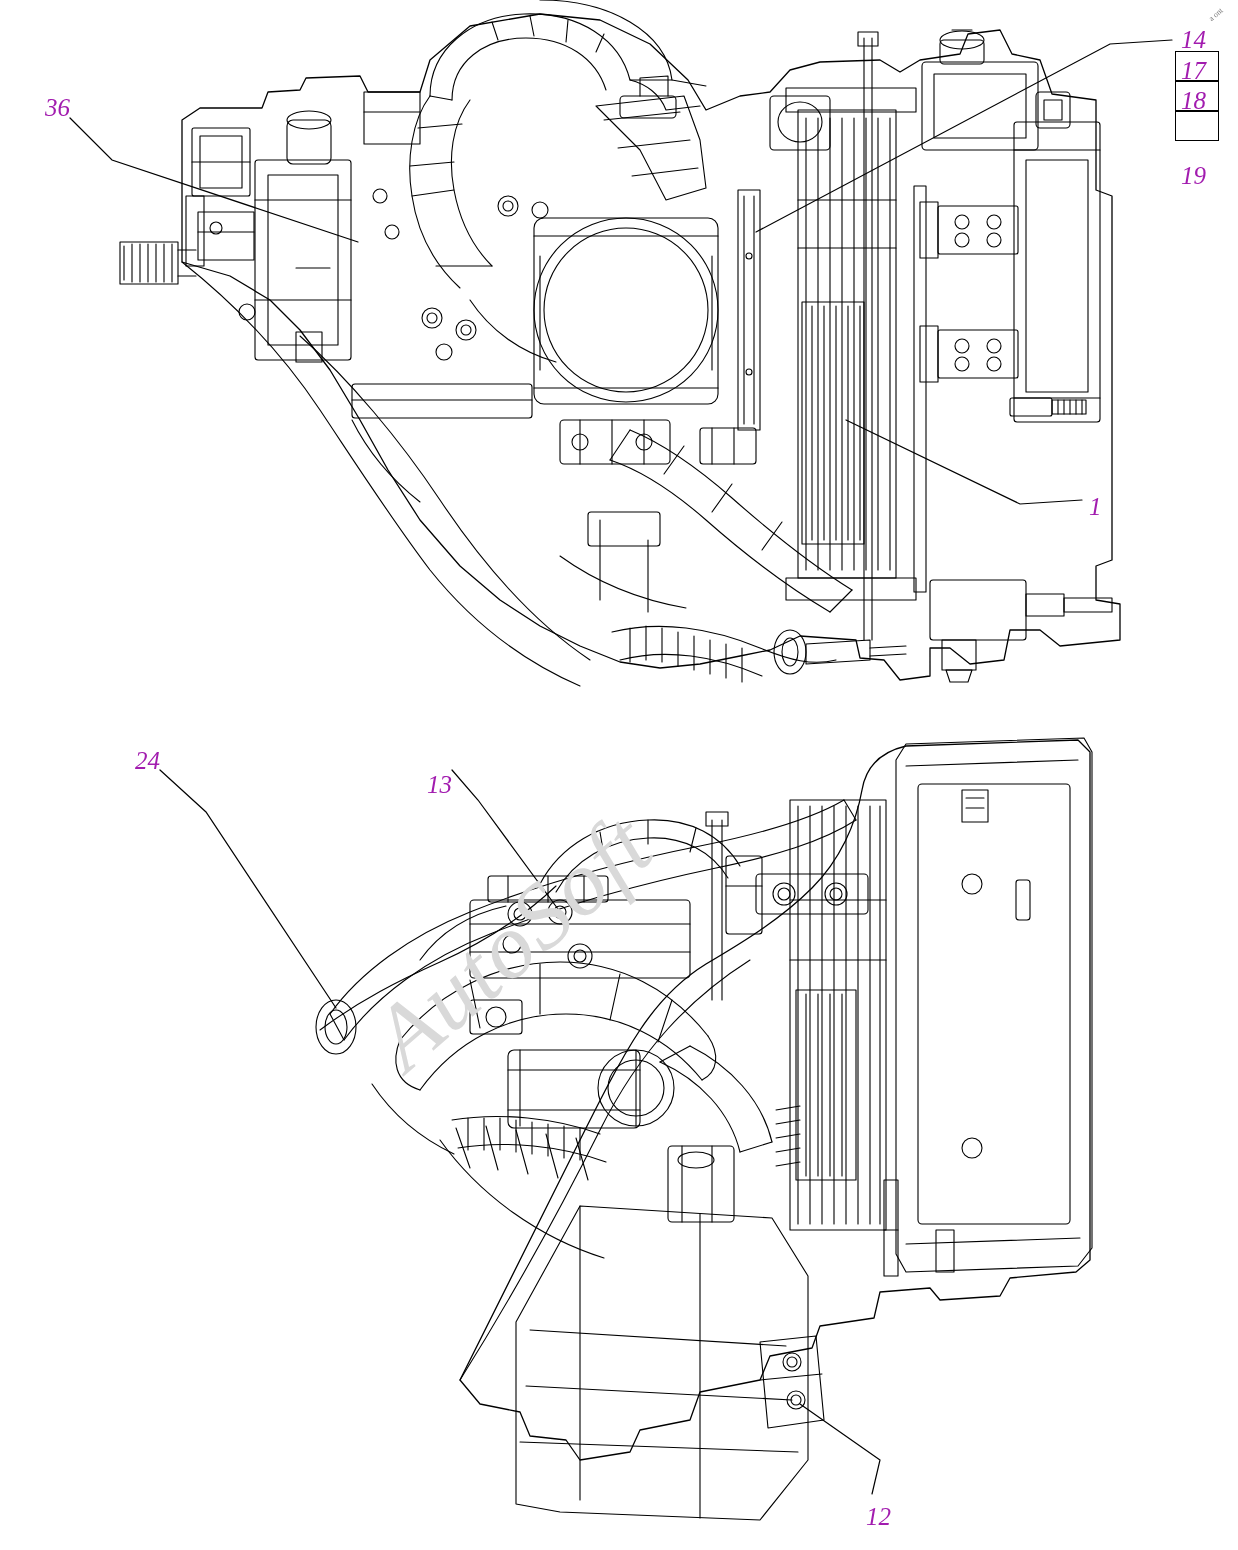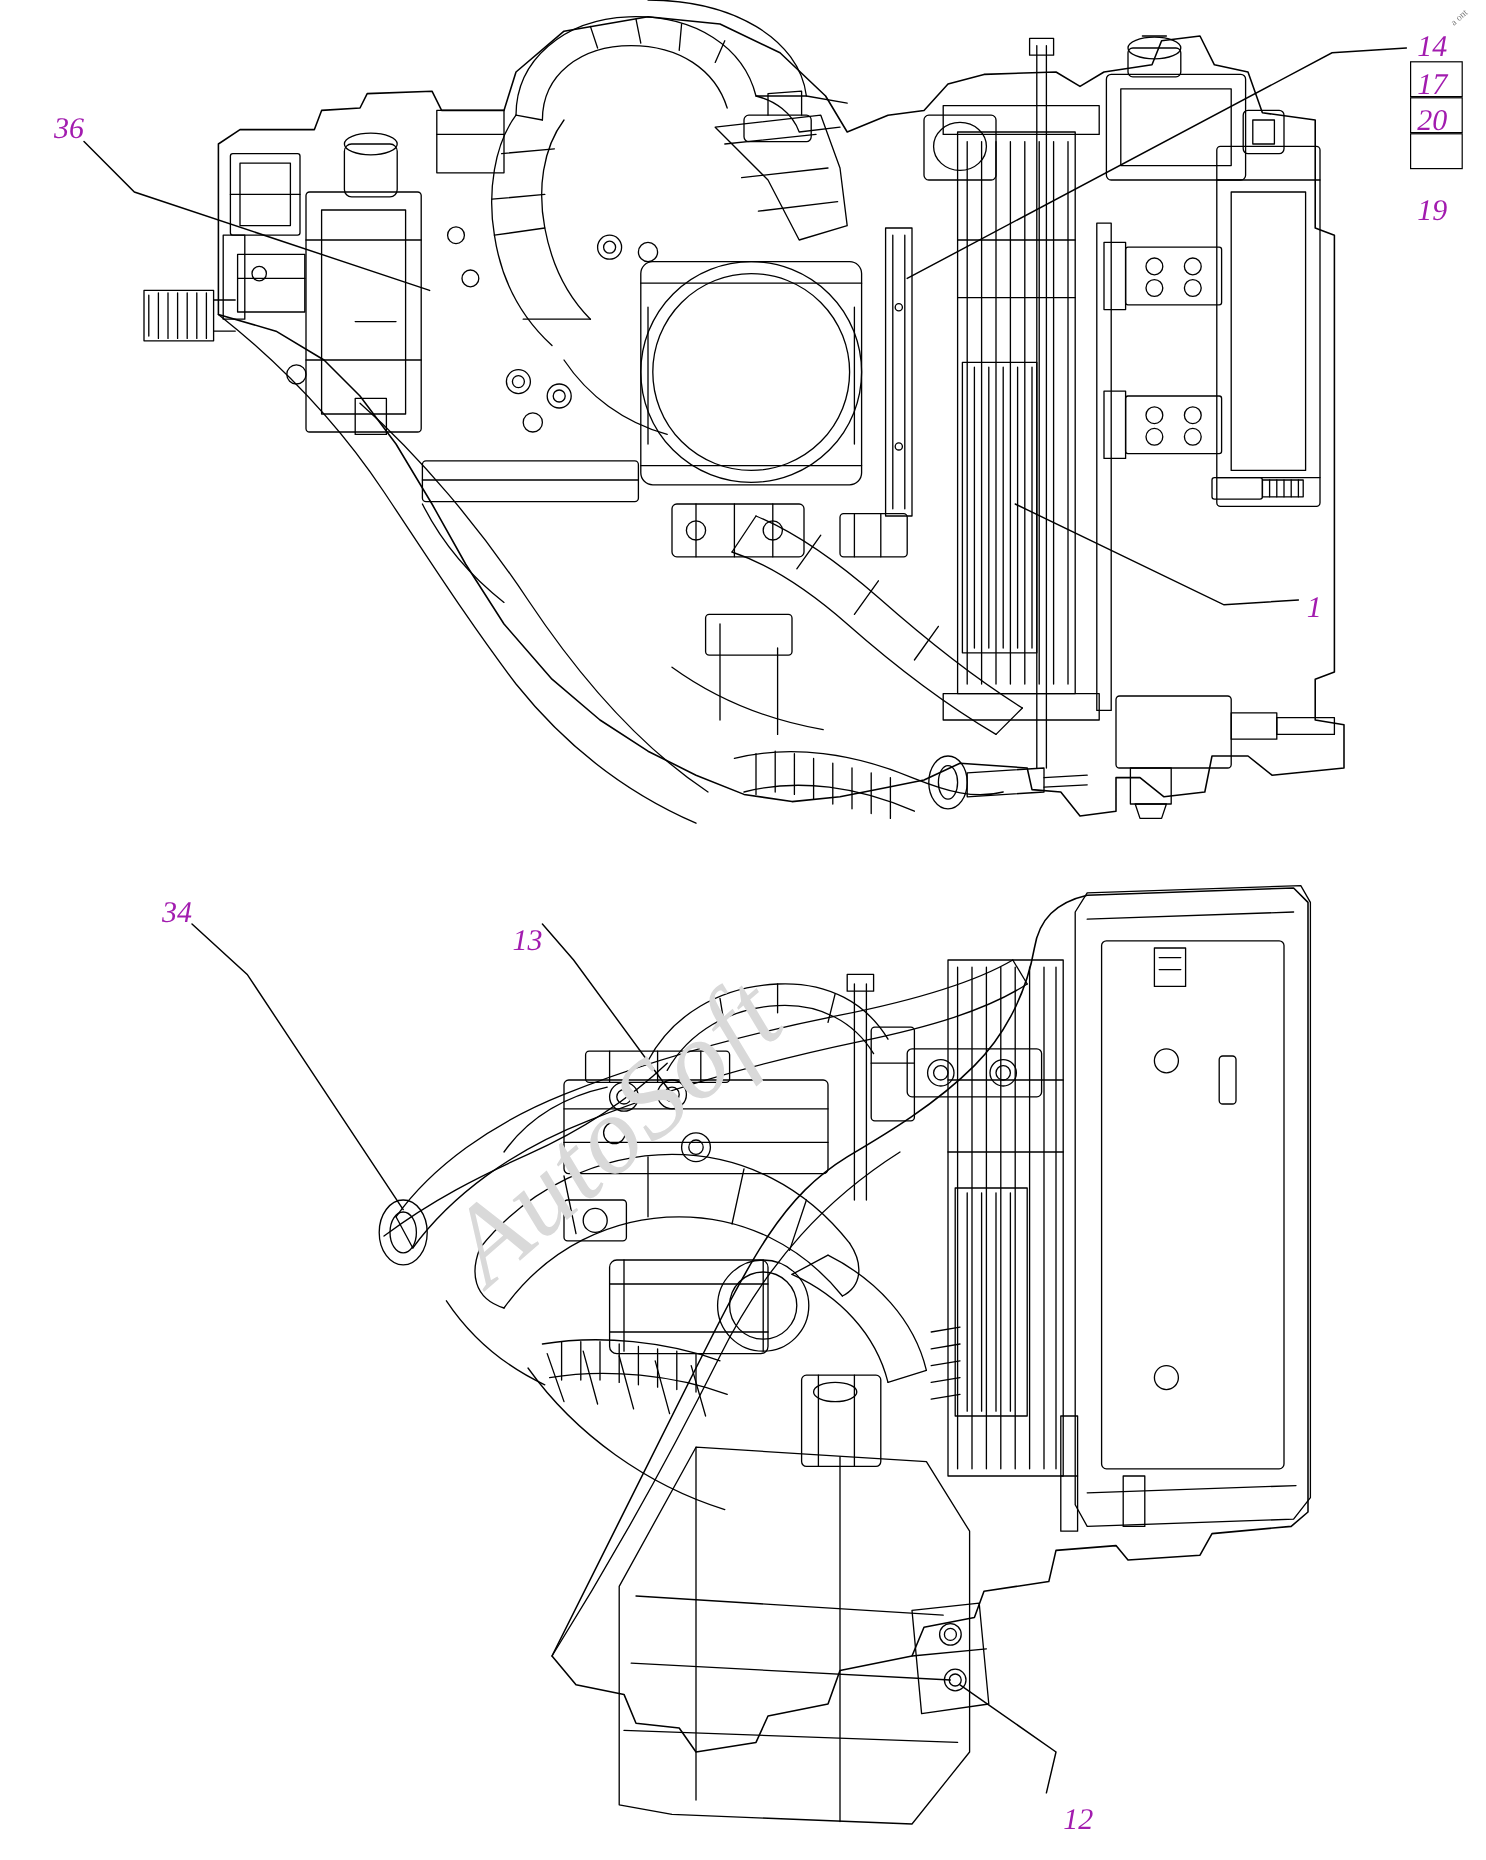--- a/index.html
+++ b/index.html
@@ -359,23 +359,23 @@
     </g>
   </svg>
 
   <div class="callout-box" style="left:1175px; top:51px; width:44px; height:30px;"></div>
   <div class="callout-box" style="left:1175px; top:81px; width:44px; height:30px;"></div>
   <div class="callout-box" style="left:1175px; top:111px; width:44px; height:30px;"></div>
 
   <div class="callout-label" style="left:45px; top:95px;">36</div>
   <div class="callout-label" style="left:1181px; top:27px;">14</div>
   <div class="callout-label" style="left:1181px; top:58px;">17</div>
-  <div class="callout-label" style="left:1181px; top:88px;">20</div>
+  <div class="callout-label" style="left:1181px; top:88px;">18</div>
   <div class="callout-label" style="left:1181px; top:119px;margin-top:44px;">19</div>
   <div class="callout-label" style="left:1089px; top:494px;">1</div>
-  <div class="callout-label" style="left:135px; top:748px;">34</div>
+  <div class="callout-label" style="left:135px; top:748px;">24</div>
   <div class="callout-label" style="left:427px; top:748px;margin-top:24px;">13</div>
-  <div class="callout-label" style="left:866px; top:1504px;margin-left:20px;">12</div>
+  <div class="callout-label" style="left:866px; top:1504px;">12</div>
 
   <div class="watermark" style="left:352px; top:1010px;">AutoSoft</div>
   <div class="tiny-mark" style="left:1208px; top:10px;">a  ont</div>
 
 </div>
 
 </body></html>

